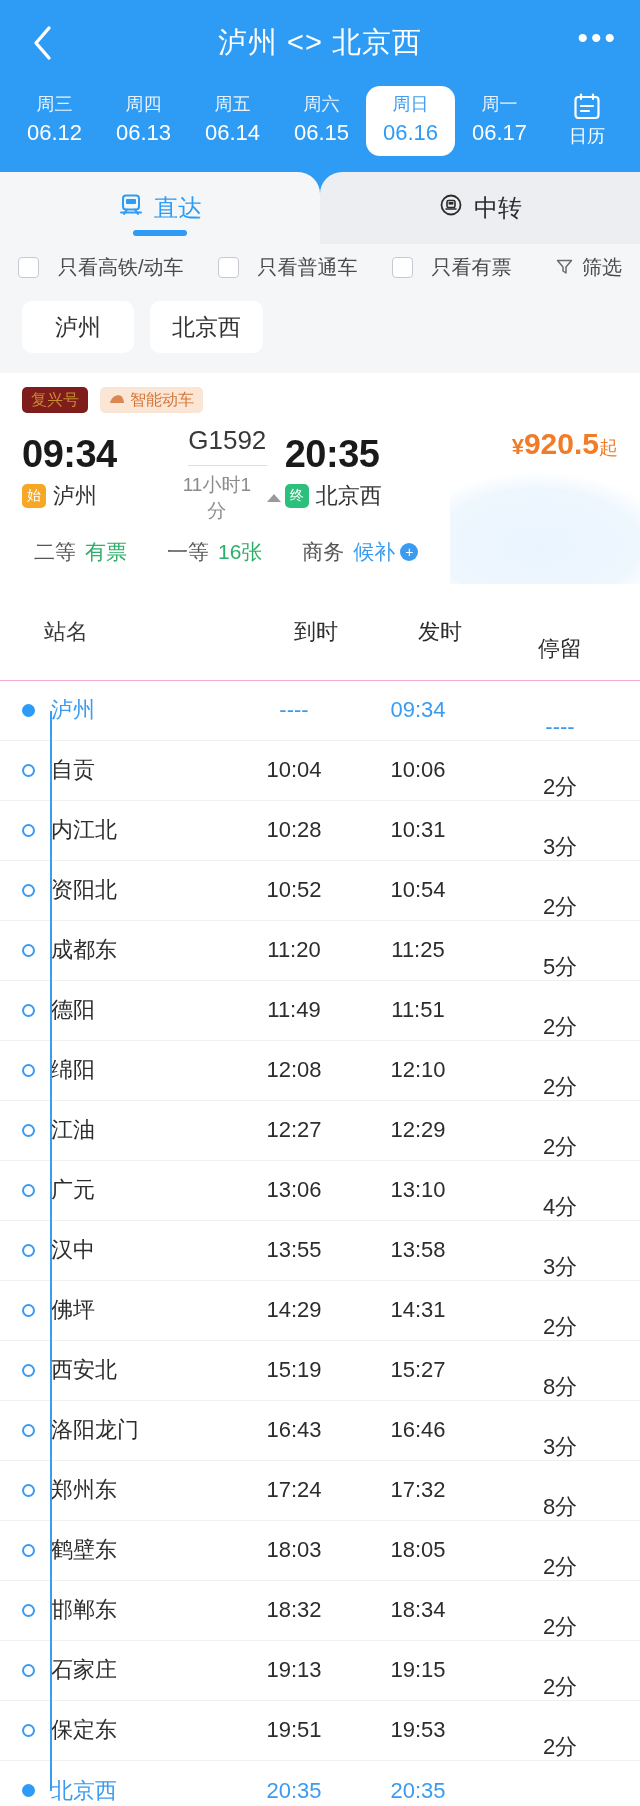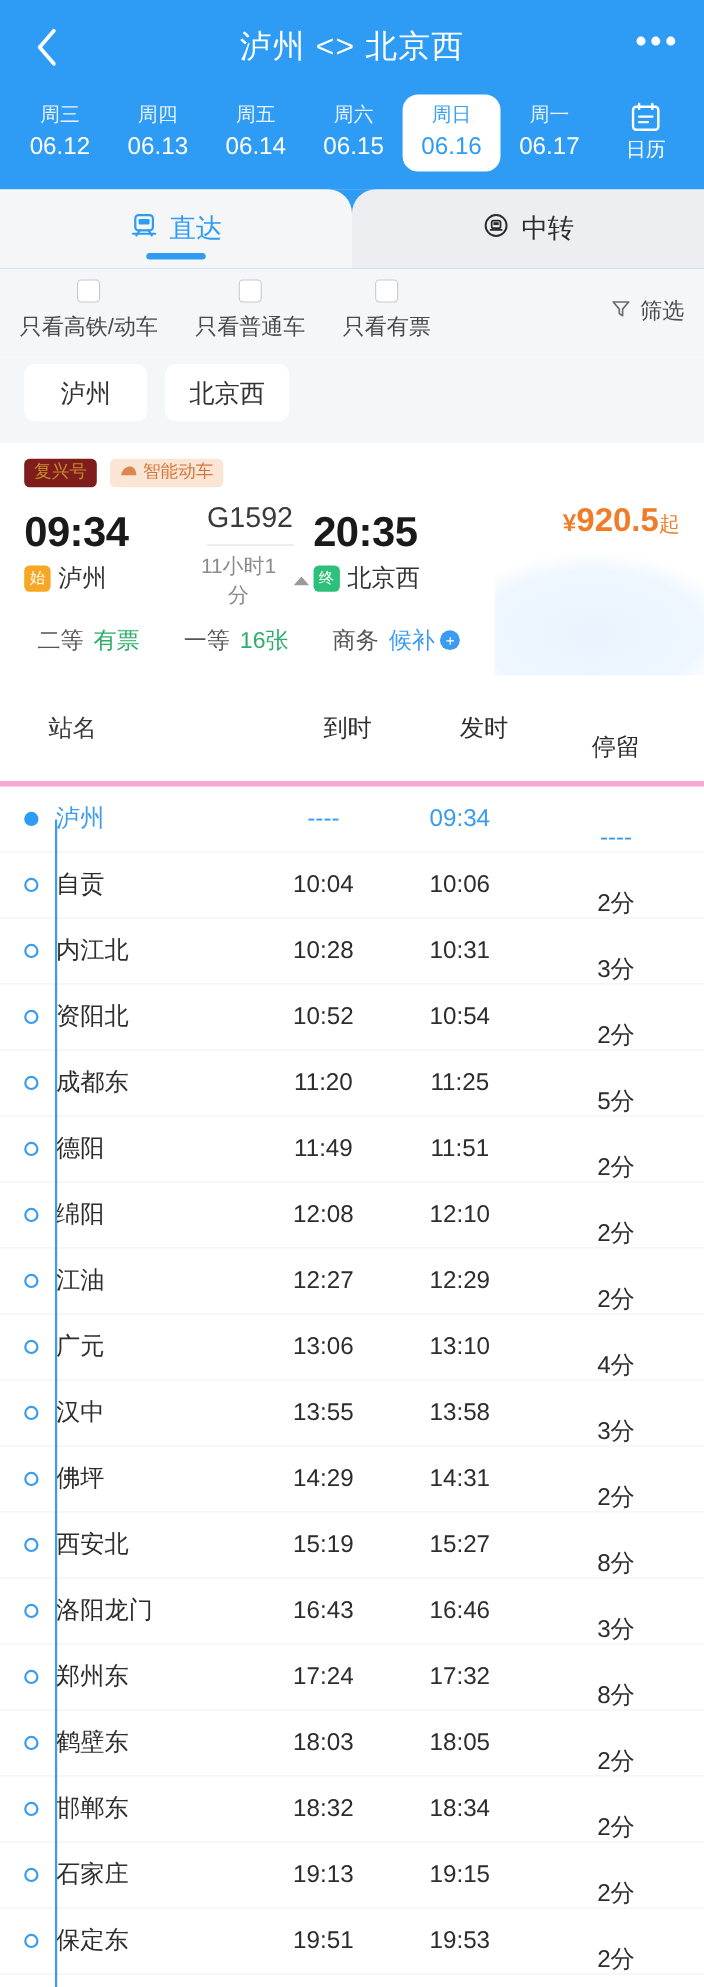--- a/index.html
+++ b/index.html
@@ -157,27 +157,26 @@
   .filter-bar {
     background: #f5f6f8;
     display: flex;
     align-items: center;
     padding: 10px 18px 14px 18px;
     gap: 0;
   }
   .filter-item {
     display: flex;
     align-items: center;
-    gap: 9px;
+    gap: 19px;
     font-size: 20px;
     color: #4a4a4a;
     cursor: pointer;
     margin-right: 34px;
     white-space: nowrap;
-    flex-direction: column;
   }
   .cbox {
     width: 21px;
     height: 21px;
     border: 1.6px solid #c6cad0;
     border-radius: 4px;
     background: #ffffff;
     flex: 0 0 21px;
   }
   .filter-sort {
@@ -346,21 +345,21 @@
     display: inline-block;
   }
 
   
   .tt-head {
     display: flex;
     align-items: center;
     padding: 16px 22px 16px 22px;
     font-size: 22px;
     color: #3a3a3a;
-    border-bottom: 5px solid #f9a8d4;
+    border-bottom: 1px solid #f9a8d4;
   }
   .col-name { width: 232px; padding-left: 22px; }
   .col-arr  { width: 124px; text-align: center; }
   .col-dep  { width: 124px; text-align: center; }
   .col-stay { flex: 1 1 auto; text-align: center; margin-top: 34px; }
 
   .tt-body { position: relative; }
   .tt-row {
     display: flex;
     align-items: center;

